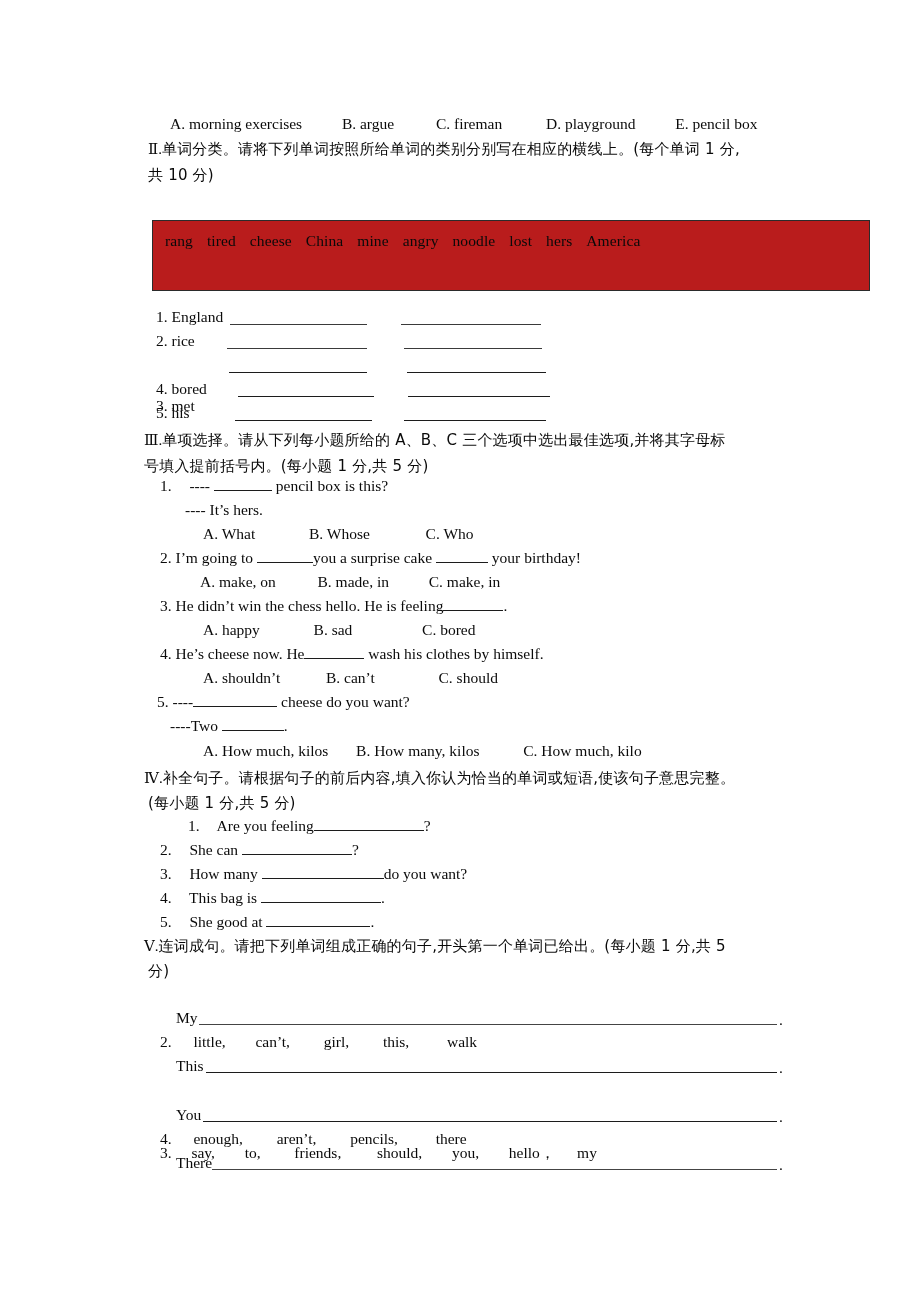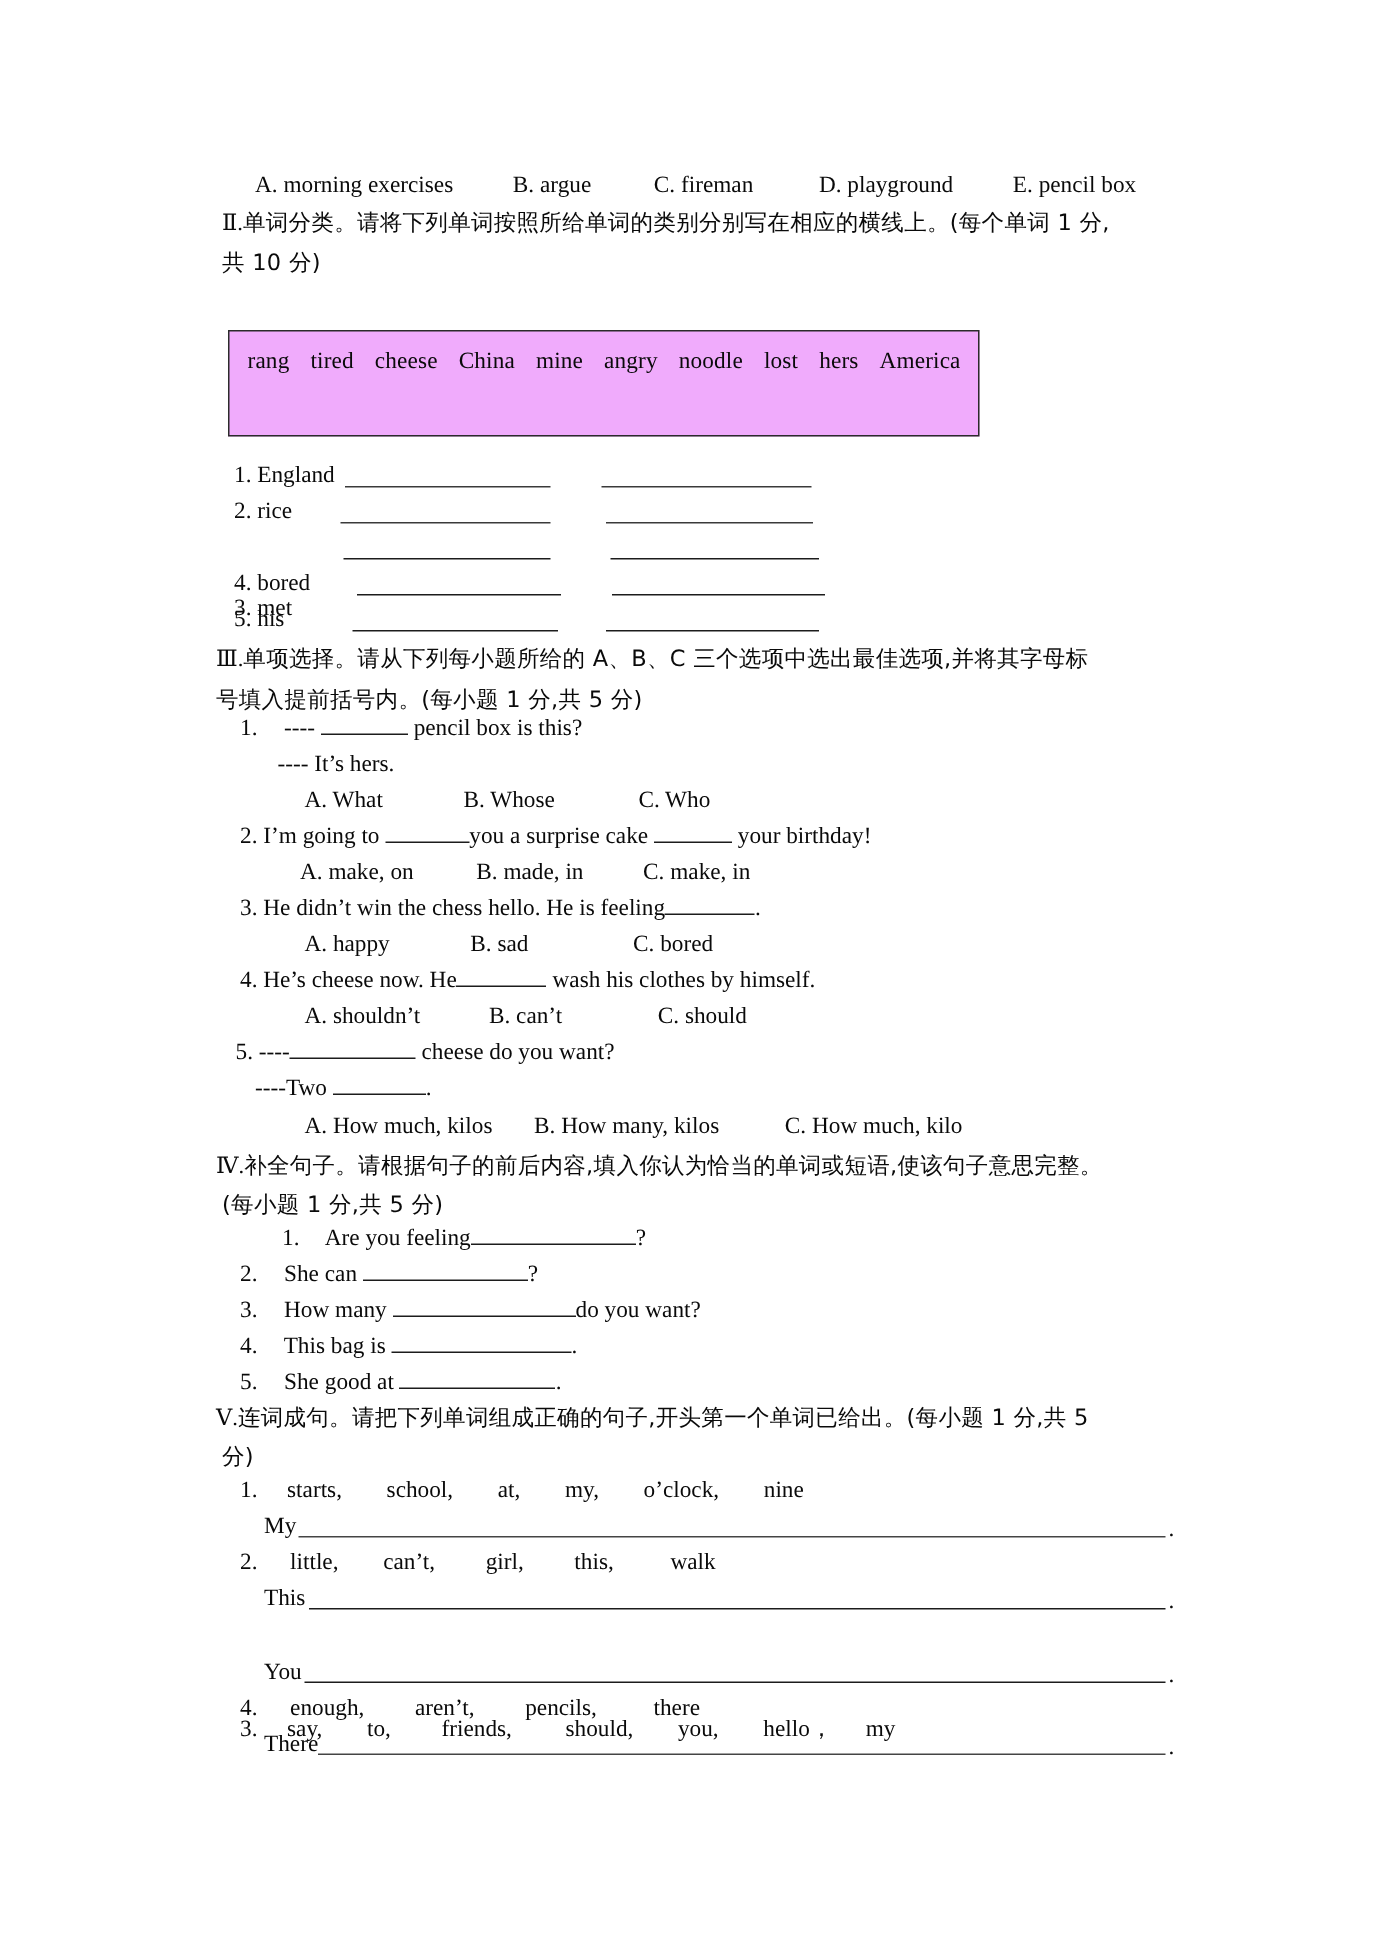--- a/index.html
+++ b/index.html
@@ -43,25 +43,25 @@
   .roman {
     font-family: "Liberation Serif", "DejaVu Serif", serif;
     font-size: 15px;
   }
 
   
   .wordbox {
     position: absolute;
     left: 152px;
     top: 220px;
-    width: 501px;
+    width: 718px;
     height: 71px;
     border: 1.4px solid #2b2b2b;
     box-sizing: border-box;
-    background: #f0abfc;
+    background: #b91c1c;
   }
   .wordbox-words {
     position: absolute;
     left: 12px;
     top: 11px;
     font-family: "Liberation Serif", "DejaVu Serif", serif;
     font-size: 15.5px;
     white-space: nowrap;
     letter-spacing: .1px;
   }
@@ -259,35 +259,20 @@
     <span>5.</span>
     <span class="sp" style="width:10px"></span>
     <span>She good at </span><span class="ul" style="width:104px;"></span><span>.</span>
   </div>
 
   <div class="row" style="left:144px; top:938px;">
     <span class="roman">Ⅴ.</span><span class="cn">连词成句。请把下列单词组成正确的句子,开头第一个单词已给出。(每小题 1 分,共 5</span>
   </div>
   <div class="row cn" style="left:148px; top:964px;">分)</div>
 
-  <div class="row en" style="left:160px; top:986px;">
-    <span>1.</span>
-    <span class="sp" style="width:12px"></span>
-    <span>starts,</span>
-    <span class="sp" style="width:22px"></span>
-    <span>school,</span>
-    <span class="sp" style="width:22px"></span>
-    <span>at,</span>
-    <span class="sp" style="width:22px"></span>
-    <span>my,</span>
-    <span class="sp" style="width:22px"></span>
-    <span>o’clock,</span>
-    <span class="sp" style="width:22px"></span>
-    <span>nine</span>
-  </div>
   <div class="row en" style="left:176px; top:1010px;">My</div>
   <div class="blank thin" style="left:199px; top:1024px; width:578px;"></div>
   <div class="dot" style="left:779px; top:1012px;">.</div>
 
   <div class="row en" style="left:160px; top:1034px;">
     <span>2.</span>
     <span class="sp" style="width:14px"></span>
     <span>little,</span>
     <span class="sp" style="width:22px"></span>
     <span>can’t,</span>

